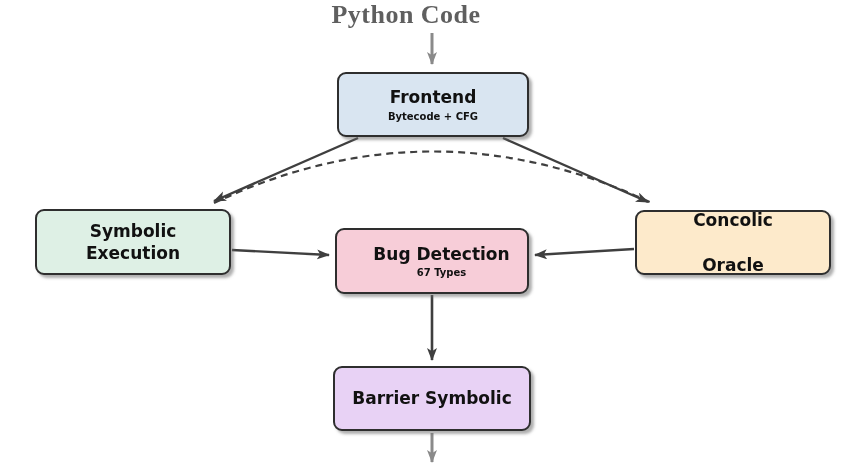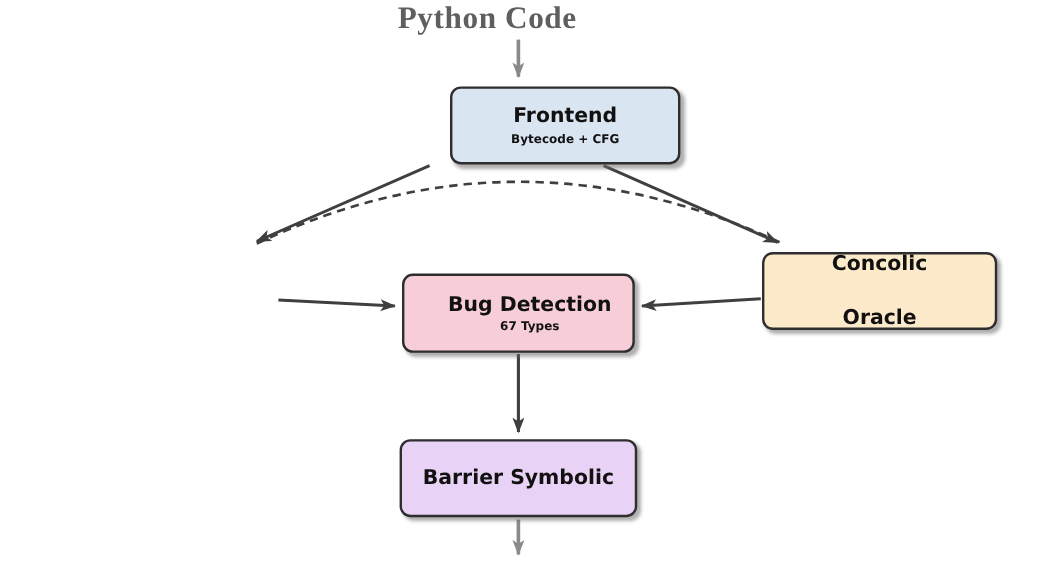--- a/index.html
+++ b/index.html
@@ -71,25 +71,29 @@
 
     <path d="M232,250 L329,255" fill="none" stroke-width="2.4" marker-end="url(#head-dark)" stroke="#3f3f3f"></path>
 
     <path d="M634,249 L535,255" fill="none" stroke-width="2.4" marker-end="url(#head-dark)" stroke="#3f3f3f"></path>
 
     <path d="M432,295 L432,360" fill="none" stroke-width="2.6" marker-end="url(#head-dark)" stroke="#3f3f3f"></path>
 
     <path d="M432,433 L432,462" fill="none" stroke-width="3" marker-end="url(#head-gray)" stroke="#8a8a8a"></path>
   </svg>
 
-  <div class="node node-frontend" style="background-color: rgb(217, 229, 241); margin-left: 38px;">
+  <div class="node node-frontend" style="background-color: rgb(217, 229, 241);">
     <div class="label">Frontend</div>
     <div class="sublabel">Bytecode + CFG</div>
   </div>
 
+  <div class="node node-symbolic" style="background-color: rgb(222, 240, 229);">
+    <div class="label">Symbolic</div>
+    <div class="label">Execution</div>
+  </div>
 
   <div class="node node-concolic" style="background-color: rgb(253, 234, 203);">
     <div class="label">Concolic</div>
     <div class="label">Oracle</div>
   </div>
 
   <div class="node node-bug" style="background-color: rgb(247, 205, 216);">
     <div class="label">Bug Detection</div>
     <div class="sublabel">67 Types</div>
   </div>

